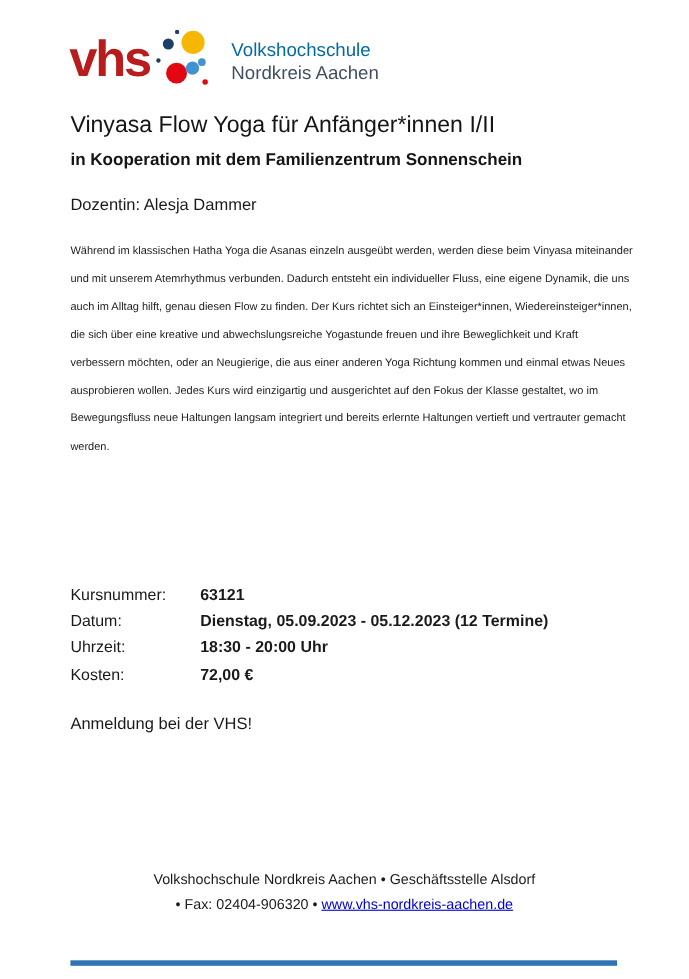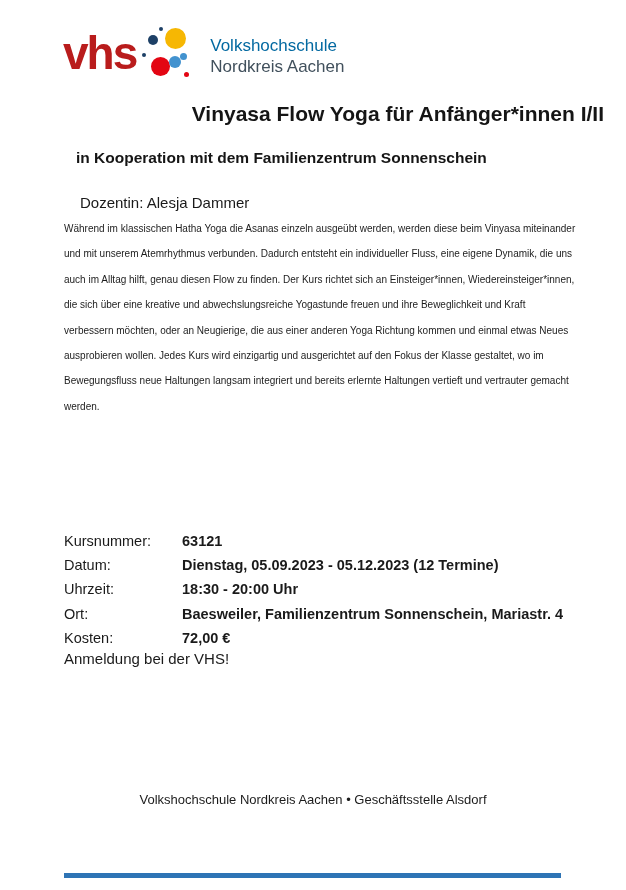--- a/index.html
+++ b/index.html
@@ -23,28 +23,28 @@
   .dot-blue      {left:29px; top:30px; width:12px;height:12px;background:#4292cf;}
   .dot-red-tiny  {left:44px; top:46px; width:5px; height:5px; background:#e30613;}
   .dot-navy-tiny2{left:2px;  top:27px; width:4px; height:4px; background:#1d4066;}
   .org{display:inline-block;margin-left:12px;padding-top:9px;}
   .org span{display:block;font-size:17px;line-height:21px;}
   .org .org1{color:#0369a1;}
   .org .org2{color:#41505c;}
   
   .title{
     position:absolute;left:64px;top:101px;margin:0;width:540px;
-    font-size:21px;line-height:26px;font-weight:bold;color:#151515;text-align:right;
+    font-size:21px;line-height:26px;font-weight:normal;color:#151515;
   }
   .subtitle{
-    position:absolute;left:64px;top:136px;margin:12px;width:540px;
+    position:absolute;left:64px;top:136px;margin:0;width:540px;
     font-size:15.5px;line-height:20px;font-weight:bold;color:#151515;
   }
   
-  .instructor{position:absolute;left:64px;top:178px;margin:16px;font-size:15px;}
+  .instructor{position:absolute;left:64px;top:178px;margin:0;font-size:15px;}
   .desc{
     position:absolute;left:64px;top:216px;margin:0;width:512px;
     font-size:10px;line-height:25.4px;color:#1c1c1c;
   }
   .details{position:absolute;left:64px;top:529px;width:520px;font-size:14.5px;}
   .details .row{display:flex;line-height:24.2px;}
   .details .lbl{width:118px;flex:0 0 118px;}
   .details .val{flex:1;font-weight:bold;}
   .reg{position:absolute;left:64px;top:650px;margin:0;font-size:15px;}
   
@@ -92,30 +92,27 @@
     </div>
     <div class="row">
       <span class="lbl">Datum:</span>
       <span class="val">Dienstag, 05.09.2023 - 05.12.2023 (12 Termine)</span>
     </div>
     <div class="row">
       <span class="lbl">Uhrzeit:</span>
       <span class="val">18:30 - 20:00 Uhr</span>
     </div>
     <div class="row">
-      <span class="lbl">Ort:</span>
-      <span class="val">Baesweiler, Familienzentrum Sonnenschein, Mariastr. 4</span>
-    </div>
-    <div class="row">
       <span class="lbl">Kosten:</span>
       <span class="val">72,00 €</span>
     </div>
   </div>
 
   <p class="reg">Anmeldung bei der VHS!</p>
 
   <footer class="footer">
     <div>Volkshochschule Nordkreis Aachen • Geschäftsstelle Alsdorf</div>
+    <div><span>• Fax: 02404-906320  • </span><a class="link">www.vhs-nordkreis-aachen.de</a></div>
   </footer>
 
   <div class="bottom-bar"></div>
 
 </div>
 
 </body></html>

